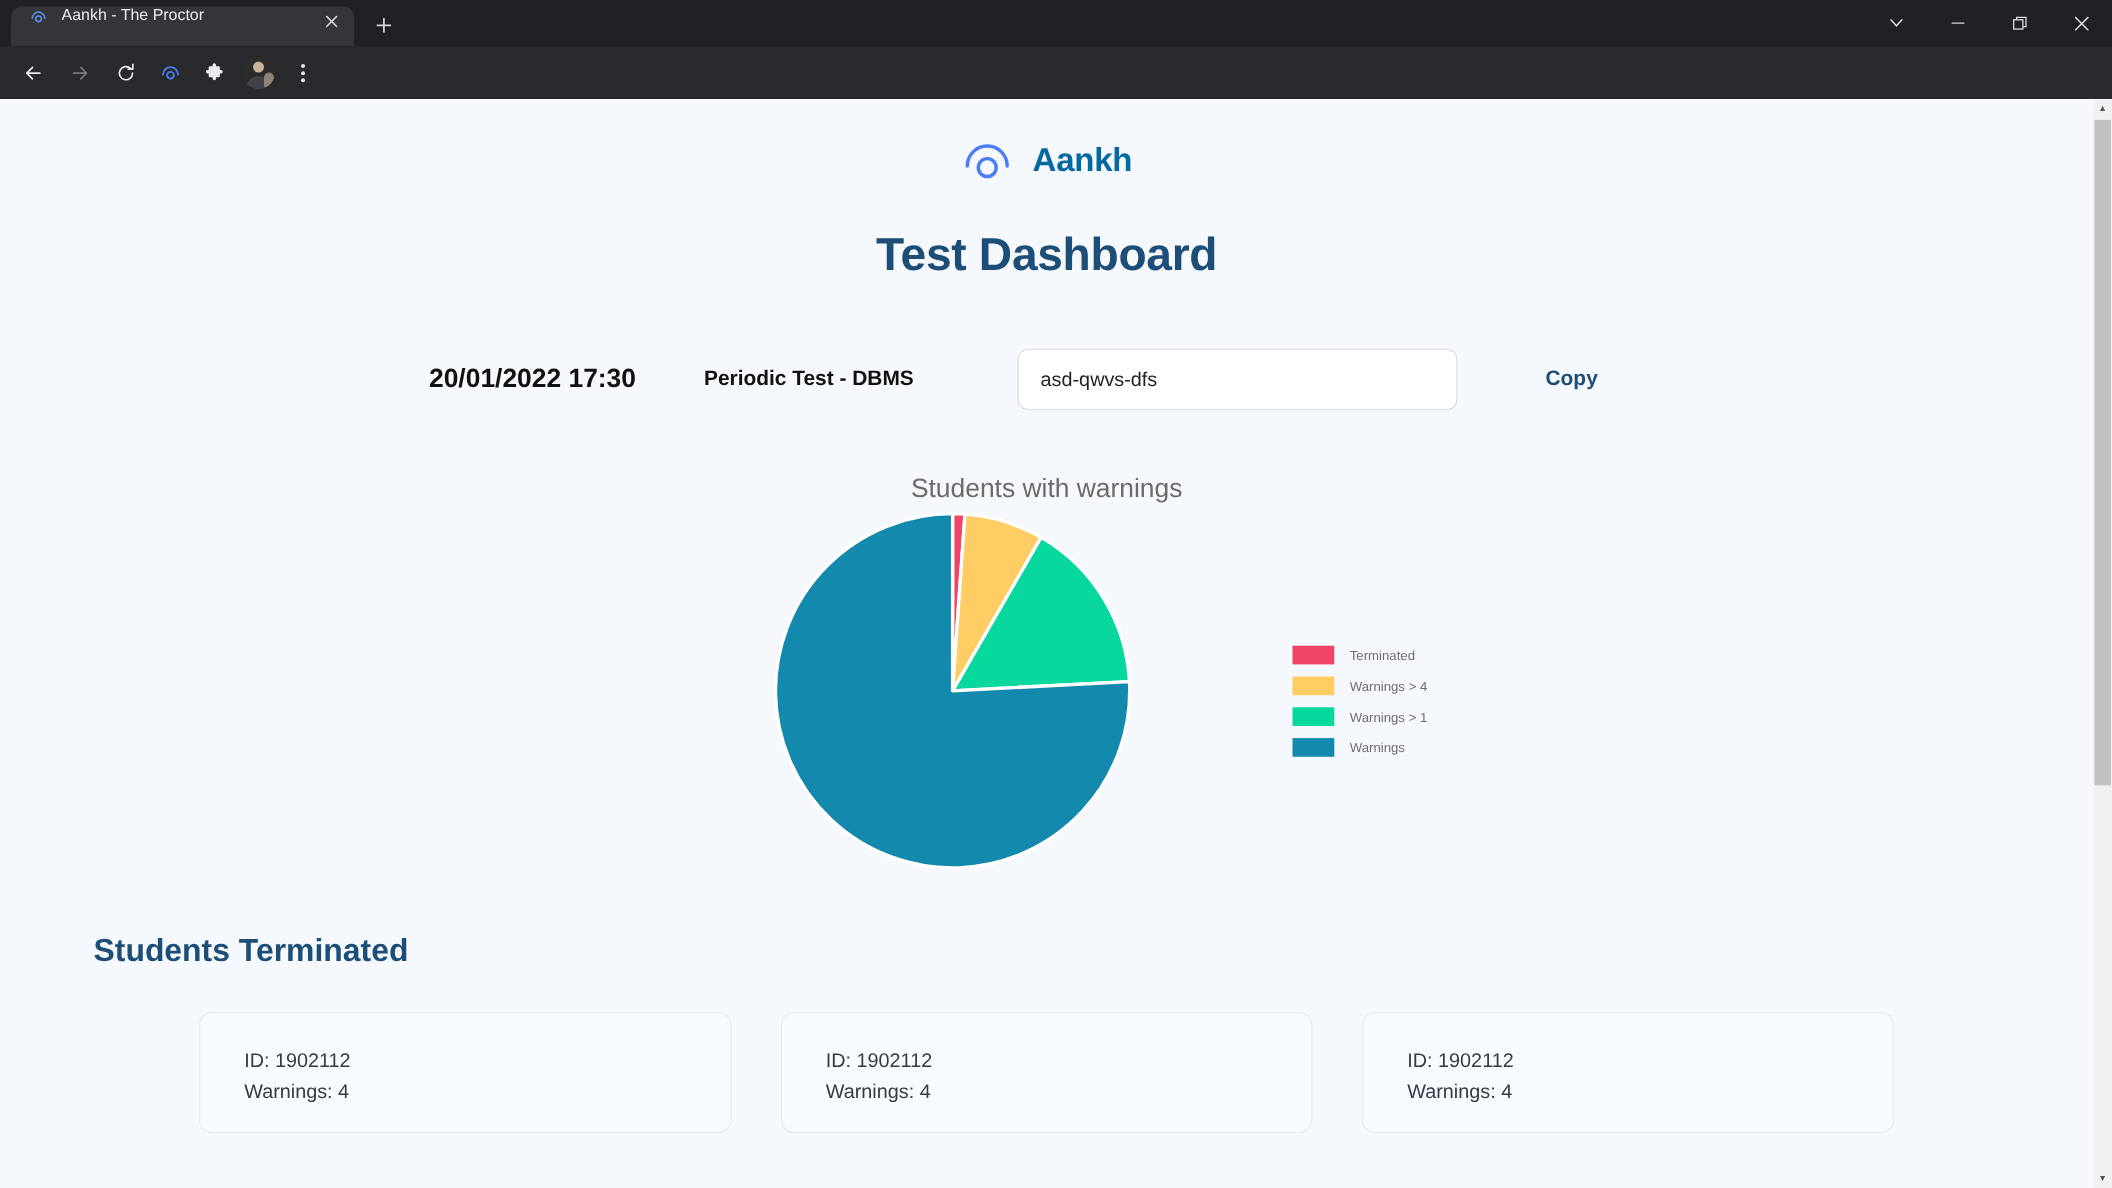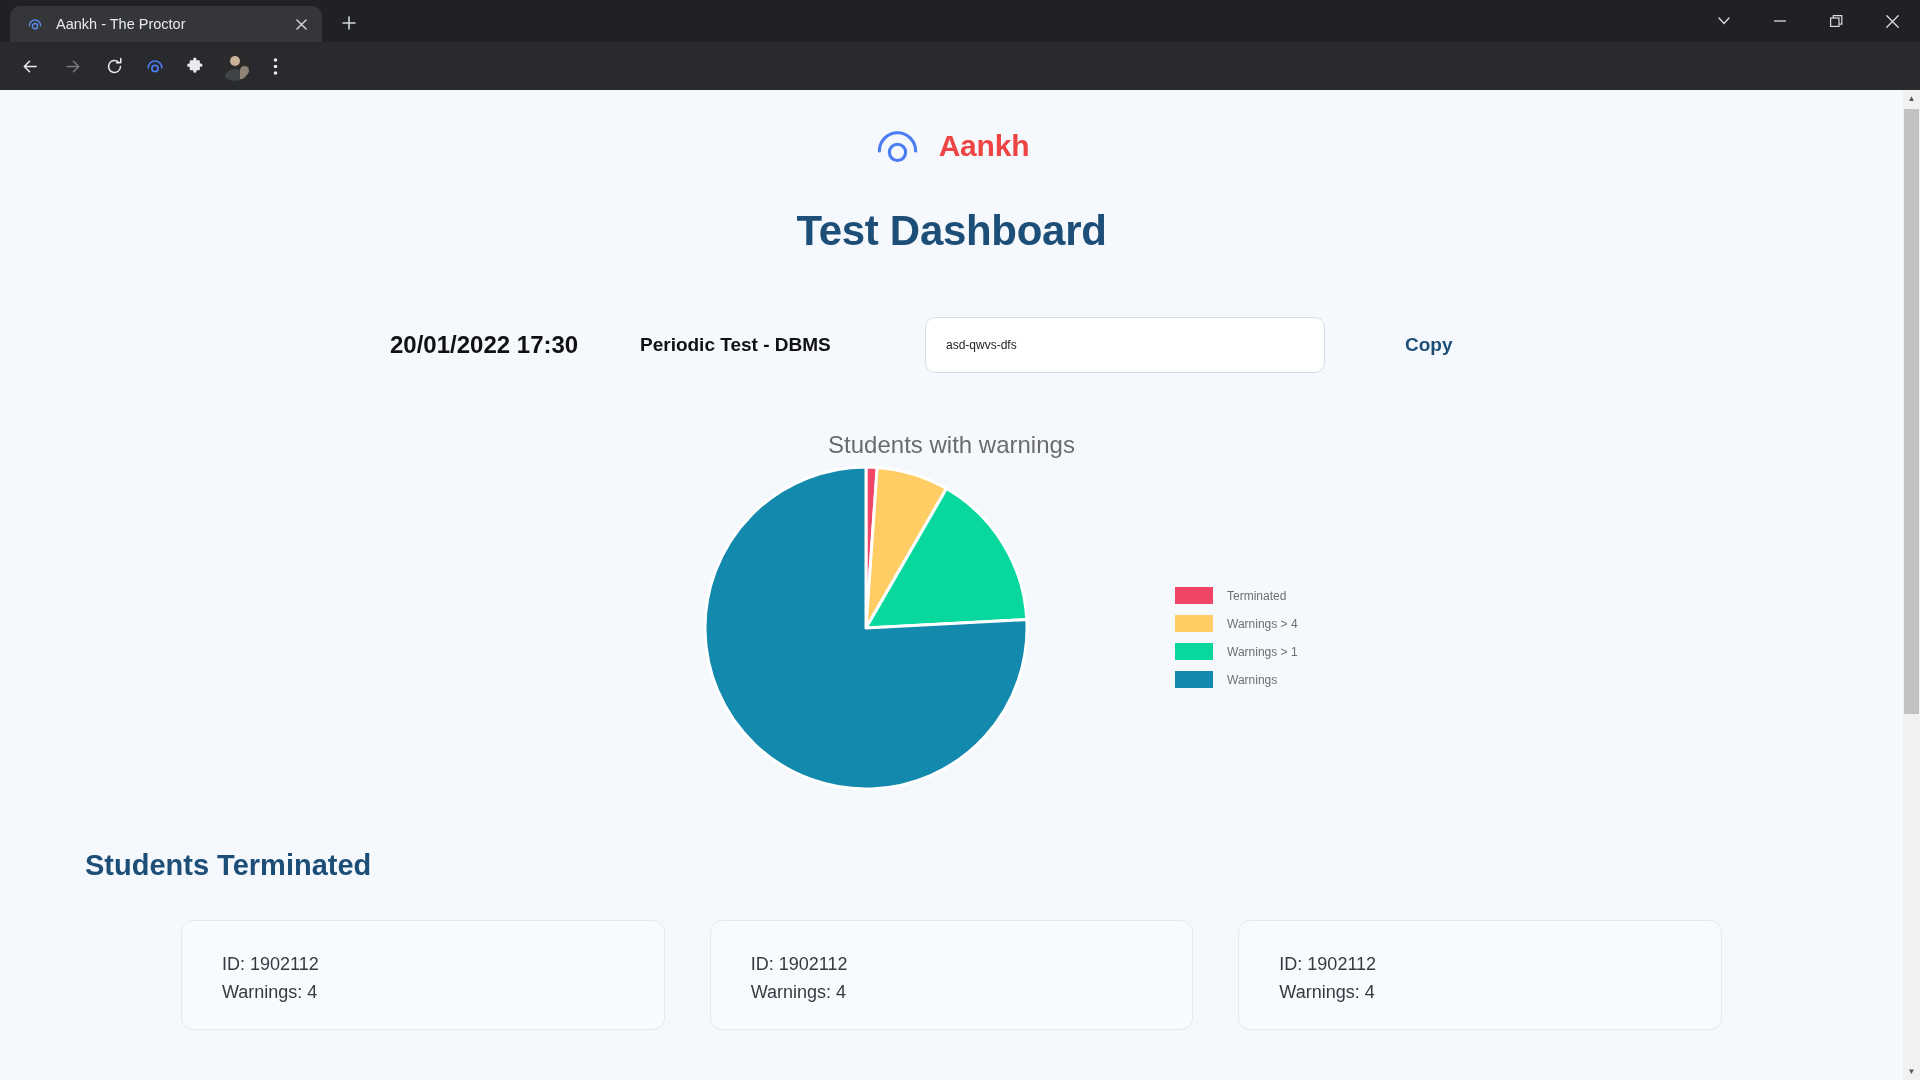--- a/index.html
+++ b/index.html
@@ -10,21 +10,21 @@
     background: #202124;
   }
 
   
   .browser { width: 1920px; height: 1080px; display: flex; flex-direction: column; background: #202124; }
 
   .tabstrip { height: 42px; background: #202124; display: flex; align-items: flex-end; position: relative; flex: 0 0 42px; }
   .tab {
     height: 36px; width: 312px; margin-left: 10px;
     background: #35363a; border-radius: 10px 10px 0 0;
-    display: flex; align-items: center; padding: 0 8px 0 16px; gap: 12px;
+    display: flex; padding: 0 8px 0 16px; gap: 12px;
     position: relative;
   }
   .tab-favicon { width: 18px; height: 18px; flex: 0 0 18px; display: flex; align-items: center; justify-content: center; }
   .tab-title {
     color: #e8eaed; font-size: 14.5px; white-space: nowrap; overflow: hidden;
     text-overflow: ellipsis; flex: 1 1 auto;
   }
   .tab-close { width: 26px; height: 26px; border-radius: 50%; display: flex; align-items: center; justify-content: center; color: #cfd2d6; font-size: 16px; flex: 0 0 26px; }
   .newtab { width: 34px; height: 34px; margin-left: 10px; margin-bottom: 2px; border-radius: 50%; display: flex; align-items: center; justify-content: center; color: #cfd2d6; font-size: 21px; font-weight: 300; }
 
@@ -56,34 +56,34 @@
   .viewport { flex: 1 1 auto; background: #f5f9fd; position: relative; overflow: hidden; display: flex; }
   .page { flex: 1 1 auto; position: relative; }
 
   .scrollbar { width: 17px; background: #f1f1f1; display: flex; flex-direction: column; align-items: center; flex: 0 0 17px; }
   .sb-arrow { height: 17px; width: 17px; display: flex; align-items: center; justify-content: center; color: #50555b; font-size: 8px; }
   .sb-track { flex: 1 1 auto; width: 17px; position: relative; }
   .sb-thumb { position: absolute; left: 1px; width: 15px; top: 2px; height: 605px; background: #c1c1c1; border-radius: 0; }
 
   
   .brand { display: flex; align-items: center; justify-content: center; gap: 18px; padding-top: 32px; }
-  .brand-name { font-size: 30px; font-weight: 700; color: #ef4444; letter-spacing: -0.2px; }
+  .brand-name { font-size: 30px; font-weight: 700; color: #0369a1; letter-spacing: -0.2px; }
 
   .page-title { text-align: center; font-size: 42px; font-weight: 700; color: #1d4e77; margin-top: 38px; letter-spacing: -0.3px; }
 
   .inforow {
     display: flex; align-items: center; margin-top: 62px;
     padding-left: 390px; gap: 0;
   }
   .info-date { font-size: 24px; font-weight: 700; color: #111; width: 250px; }
   .info-test { font-size: 19px; font-weight: 700; color: #111; width: 285px; }
   .code-input {
     width: 400px; height: 56px; background: #ffffff; border: 1px solid #d8dde2;
     border-radius: 10px; display: flex; align-items: center; padding: 0 20px;
-    font-size: 12px; color: #222;
+    font-size: 18px; color: #222;
   }
   .copy-btn { font-size: 19px; font-weight: 700; color: #1d4e77; margin-left: 80px; }
 
   .chart-title { text-align: center; font-size: 24px; font-weight: 400; color: #6b6b6b; margin-top: 58px; }
 
   .chart-area { position: relative; height: 340px; margin-top: 6px; }
   .pie-wrap { position: absolute; left: 703px; top: 0; width: 326px; height: 326px; }
   .legend { position: absolute; left: 1175px; top: 122px; display: flex; flex-direction: column; gap: 11px; }
   .legend-item { display: flex; align-items: center; gap: 14px; }
   .legend-swatch { width: 38px; height: 17px; flex: 0 0 38px; }

